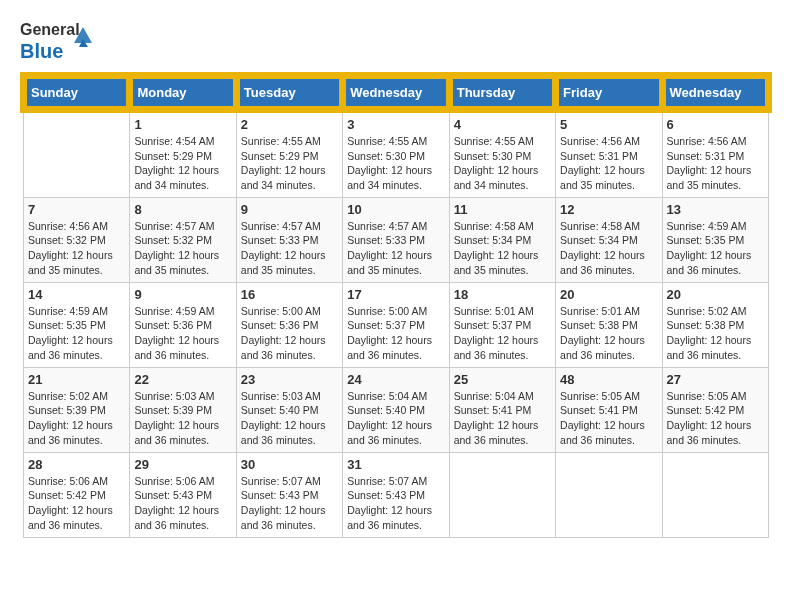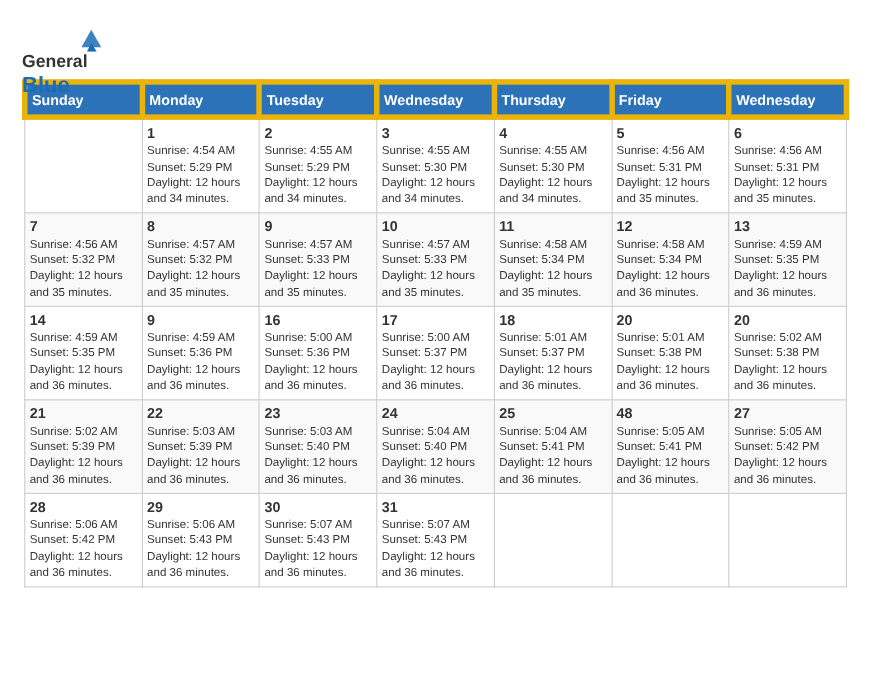--- a/index.html
+++ b/index.html
@@ -40,21 +40,21 @@
       margin-top: 8px;
       font-size: 11px;
     }
     .calendar thead tr th {
       background-color: #2b72b8;
       color: #fff;
       padding: 6px 4px;
       text-align: left;
       font-size: 13px;
       font-weight: bold;
-      border: 5px solid #eab308;
+      border: 7px solid #eab308;
     }
     .calendar tbody tr td {
       border: 1px solid #ccc;
       vertical-align: top;
       padding: 4px 4px;
       width: calc(100% / 7);
       min-height: 80px;
       height: 85px;
       background: #fff;
     }
@@ -77,21 +77,21 @@
       background: #fff !important;
     }
   </style>
 </head>
 <body>
 
 <div class="header">
   <div class="logo">
     <div style="display:flex;align-items:center;">
       <div style="position:relative;width:50px;height:42px;">
-        <span style="font-size:16px;font-weight:bold;color:#333;display:block;line-height:1.2;margin-top:27px;">General</span>
+        <span style="font-size:16px;font-weight:bold;color:#333;display:block;line-height:1.2;">General</span>
         <span style="font-size:20px;font-weight:bold;color:#1a6db5;display:block;line-height:1.2;">Blue</span>
       </div>
       <svg width="22" height="22" viewBox="0 0 22 22" style="margin-left:2px;margin-top:-10px;">
         <polygon points="2,18 11,2 20,18" fill="#1a6db5" opacity="0.85"></polygon>
         <polygon points="7,22 16,22 11,14" fill="#1a6db5"></polygon>
       </svg>
     </div>
   </div>
   <div class="title-block">
     <div class="month-title"></div>

